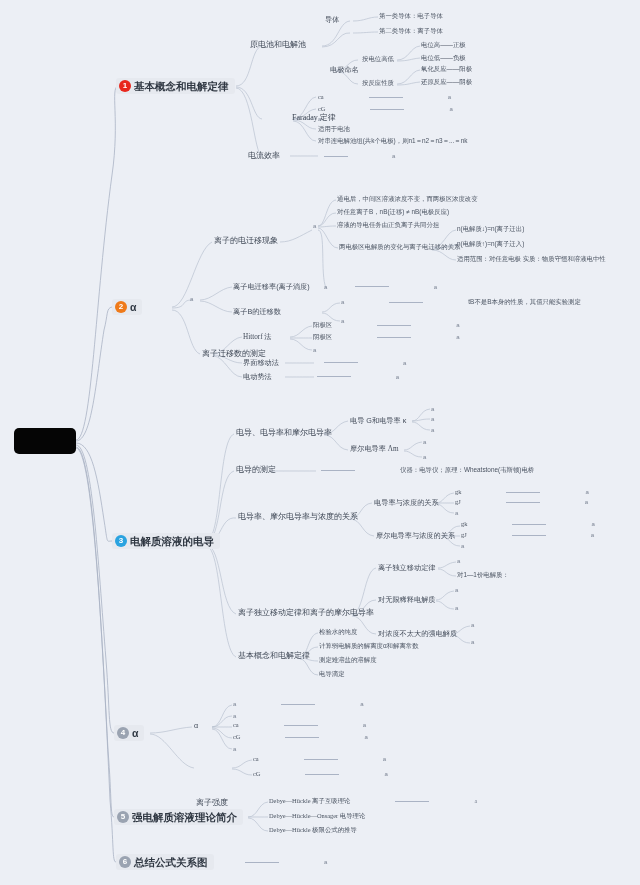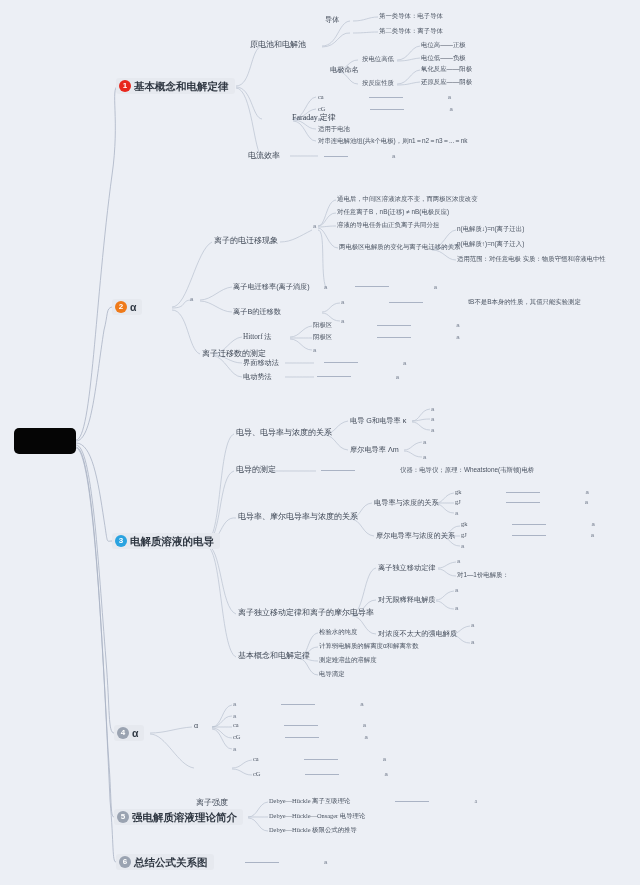--- a/index.html
+++ b/index.html
@@ -261,26 +261,26 @@
   <span>电动势法</span>
   <span class="dash"></span>
   <span class="tiny">a</span>
 </div>
 
 <div class="node chip" style="left:112px;top:533px;">
   <span class="badge b-blue">3</span>
   <span>电解质溶液的电导</span>
 </div>
 
-<div class="node l2" style="left:236px;top:429px;">电导、电导率与浓度的关系</div>
+<div class="node l2" style="left:236px;top:429px;">电导、电导率和摩尔电导率</div>
 <div class="node l3" style="left:350px;top:417px;">电导 G和电导率 κ</div>
 <div class="node tiny" style="left:431px;top:406px;">a</div>
 <div class="node tiny" style="left:431px;top:416px;">a</div>
 <div class="node tiny" style="left:431px;top:427px;">a</div>
-<div class="node l3" style="left:350px;top:446px;">摩尔电导率 Λm</div>
+<div class="node l3" style="left:350px;top:446px;font-family:Liberation Serif, serif;">摩尔电导率 Λm</div>
 <div class="node tiny" style="left:423px;top:439px;">a</div>
 <div class="node tiny" style="left:423px;top:454px;">a</div>
 
 <div class="node l2 row" style="left:236px;top:466px;">
   <span>电导的测定</span>
   <span class="dash"></span>
   <span class="l4">仪器：电导仪；原理：Wheatstone(韦斯顿)电桥</span>
 </div>
 
 <div class="node l2" style="left:238px;top:513px;">电导率、摩尔电导率与浓度的关系</div>

